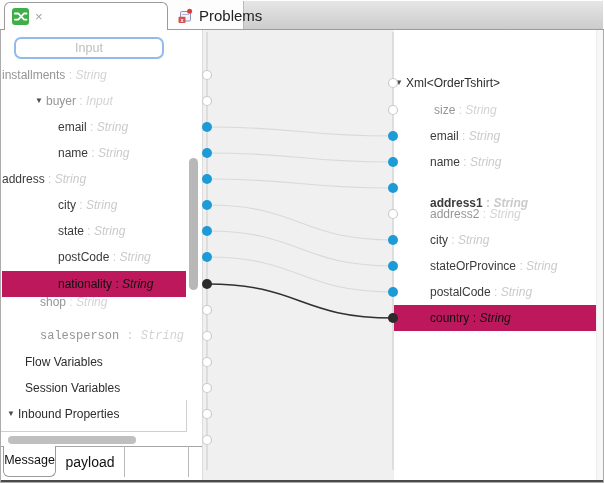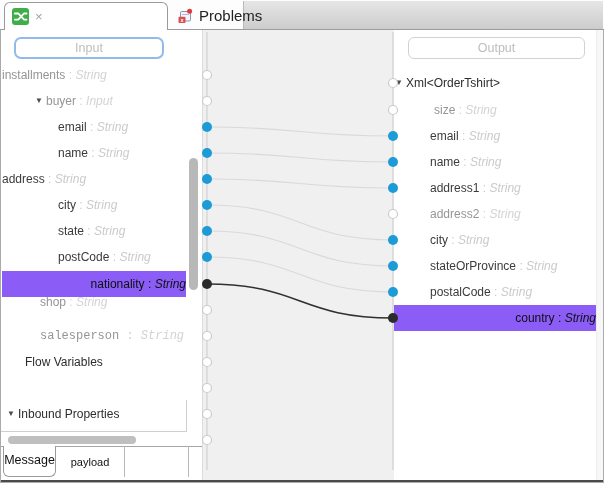--- a/index.html
+++ b/index.html
@@ -45,35 +45,35 @@
   #input-tree{left:2px;width:184px;}
   #output-tree{left:394px;width:202px;}
   .trow{position:absolute;left:0;right:0;height:26px;line-height:26px;font-size:12px;white-space:nowrap;cursor:default;}
   .trow .lab{display:inline-block;}
   .trow .typ i{font-style:italic;}
   .trow.unmapped .lab{color:#959595;}
   .trow.unmapped .typ{color:#d3d3d3;}
   .trow.mapped .lab{color:#3b3b3b;}
   .trow.mapped .typ{color:#cacaca;}
   .trow.section .lab{color:#2d2d2d;}
-  .trow.selected{background:#8b5cf6;text-align:right;}
+  .trow.selected{background:#be185d;}
   .trow.selected .lab,.trow.selected .typ{color:#0f0f0f;}
   .tri{position:absolute;top:0;font-size:8px;color:#4b4b4b;line-height:26px;}
 
   
   .vscroll{left:189px;top:158px;width:9px;height:132px;border-radius:5px;background:#b8b8b8;}
   .hscroll{left:8px;top:436px;width:128px;height:8px;border-radius:4px;background:#bfbfbf;}
   .list-bottom{left:1px;top:431px;width:186px;height:1px;background:#cfcfcf;}
   .list-right{left:186px;top:400px;width:1px;height:31px;background:#cfcfcf;}
 
   
   .btabs-line{left:1px;top:446px;width:201px;height:1px;background:#a6a6a6;}
   .btab-context{left:3px;top:446px;width:53px;height:31px;background:#fff;border:1px solid #9b9b9b;
     border-top:none;border-radius:0 0 6px 6px;text-align:center;line-height:29px;font-size:12.5px;color:#111;z-index:2;}
-  .btab-payload{left:57px;top:447px;width:66px;height:30px;text-align:center;line-height:30px;font-size:11px;color:#111;}
+  .btab-payload{left:57px;top:447px;width:66px;height:30px;text-align:center;line-height:30px;font-size:14px;color:#111;}
   .bsep1{left:124px;top:446px;width:1px;height:31px;background:#b9b9b9;}
   .bsep2{left:188px;top:446px;width:1px;height:31px;background:#b9b9b9;}
 
   #wires{left:200px;top:0;width:200px;height:483px;}
 </style>
 </head>
 <body>
 
 <div id="stage">
 
@@ -103,43 +103,43 @@
           <rect width="18" height="18" rx="3.2" fill="#3fae49"></rect>
           <path d="M3 5.8 h3.6 l6.2 6.4 h2.6" stroke="#ffffff" stroke-width="1.9" fill="none" stroke-linecap="round" stroke-linejoin="round"></path>
           <path d="M3 12.2 h3.6 l6.2 -6.4 h2.6" stroke="#ffffff" stroke-width="1.9" fill="none" stroke-linecap="round" stroke-linejoin="round"></path>
         </svg>
       </span>
       <span class="tab-close">×</span>
     </div>
   </div>
 
   <input id="input-search" class="search" placeholder="Input" style="">
-  <input id="output-search" class="search" placeholder="Output" style="">
 
   <div id="input-tree" class="abs tree">
       <div class="trow unmapped" style="top: 62px;"><span class="lab" style="">installments</span><span class="typ"> : <i>String</i></span></div>
       <div class="trow unmapped" style="top: 88px;"><span class="tri" style="left: 33px;">▼</span><span class="lab" style="margin-left: 44px;">buyer</span><span class="typ"> : <i>Input</i></span></div>
       <div class="trow mapped" style="top: 114px;"><span class="lab" style="margin-left: 56px;">email</span><span class="typ"> : <i>String</i></span></div>
       <div class="trow mapped" style="top: 140px;"><span class="lab" style="margin-left: 56px;">name</span><span class="typ"> : <i>String</i></span></div>
       <div class="trow mapped" style="top: 166px;"><span class="lab" style="">address</span><span class="typ"> : <i>String</i></span></div>
       <div class="trow mapped" style="top: 192px;"><span class="lab" style="margin-left: 56px;">city</span><span class="typ"> : <i>String</i></span></div>
       <div class="trow mapped" style="top: 218px;"><span class="lab" style="margin-left: 56px;">state</span><span class="typ"> : <i>String</i></span></div>
       <div class="trow mapped" style="top: 244px;"><span class="lab" style="margin-left: 56px;">postCode</span><span class="typ"> : <i>String</i></span></div>
       <div class="trow selected" style="top: 271px;"><span class="lab" style="margin-left: 56px;">nationality</span><span class="typ"> : <i>String</i></span></div>
       <div class="trow unmapped" style="top: 289px;"><span class="lab" style="margin-left: 38px;">shop</span><span class="typ"> : <i>String</i></span></div>
       <div class="trow unmapped" style="top: 323px; font-family: Liberation Mono, monospace;"><span class="lab" style="margin-left: 38px;">salesperson</span><span class="typ"> : <i>String</i></span></div>
       <div class="trow section" style="top: 349px;"><span class="lab" style="margin-left: 23px;">Flow Variables</span></div>
+      <div class="trow section" style="top: 375px;"><span class="lab" style="margin-left: 23px;">Session Variables</span></div>
       <div class="trow section" style="top: 401px;"><span class="tri" style="left: 5px;">▼</span><span class="lab" style="margin-left: 16px;">Inbound Properties</span></div>
     </div>
   <div id="output-tree" class="abs tree">
       <div class="trow section" style="top: 70px;"><span class="tri" style="left: 1px;">▼</span><span class="lab" style="margin-left: 12px;">Xml&lt;OrderTshirt&gt;</span></div>
       <div class="trow unmapped" style="top: 97px;"><span class="lab" style="margin-left: 40px;">size</span><span class="typ"> : <i>String</i></span></div>
       <div class="trow mapped" style="top: 123px;"><span class="lab" style="margin-left: 36px;">email</span><span class="typ"> : <i>String</i></span></div>
       <div class="trow mapped" style="top: 149px;"><span class="lab" style="margin-left: 36px;">name</span><span class="typ"> : <i>String</i></span></div>
-      <div class="trow mapped" style="top: 175px;"><span class="lab" style="margin-left: 36px;">address1</span><span class="typ"> : <i>String</i></span></div>
+      <div class="trow mapped" style="top: 190px; font-weight: bold;"><span class="lab" style="margin-left: 36px;">address1</span><span class="typ"> : <i>String</i></span></div>
       <div class="trow unmapped" style="top: 201px;"><span class="lab" style="margin-left: 36px;">address2</span><span class="typ"> : <i>String</i></span></div>
       <div class="trow mapped" style="top: 227px;"><span class="lab" style="margin-left: 36px;">city</span><span class="typ"> : <i>String</i></span></div>
       <div class="trow mapped" style="top: 253px;"><span class="lab" style="margin-left: 36px;">stateOrProvince</span><span class="typ"> : <i>String</i></span></div>
       <div class="trow mapped" style="top: 279px;"><span class="lab" style="margin-left: 36px;">postalCode</span><span class="typ"> : <i>String</i></span></div>
       <div class="trow selected" style="top: 305px;"><span class="lab" style="margin-left: 36px;">country</span><span class="typ"> : <i>String</i></span></div>
     </div>
 
   <div class="abs vscroll"></div>
   <div class="abs hscroll"></div>
   <div class="abs list-bottom"></div>

